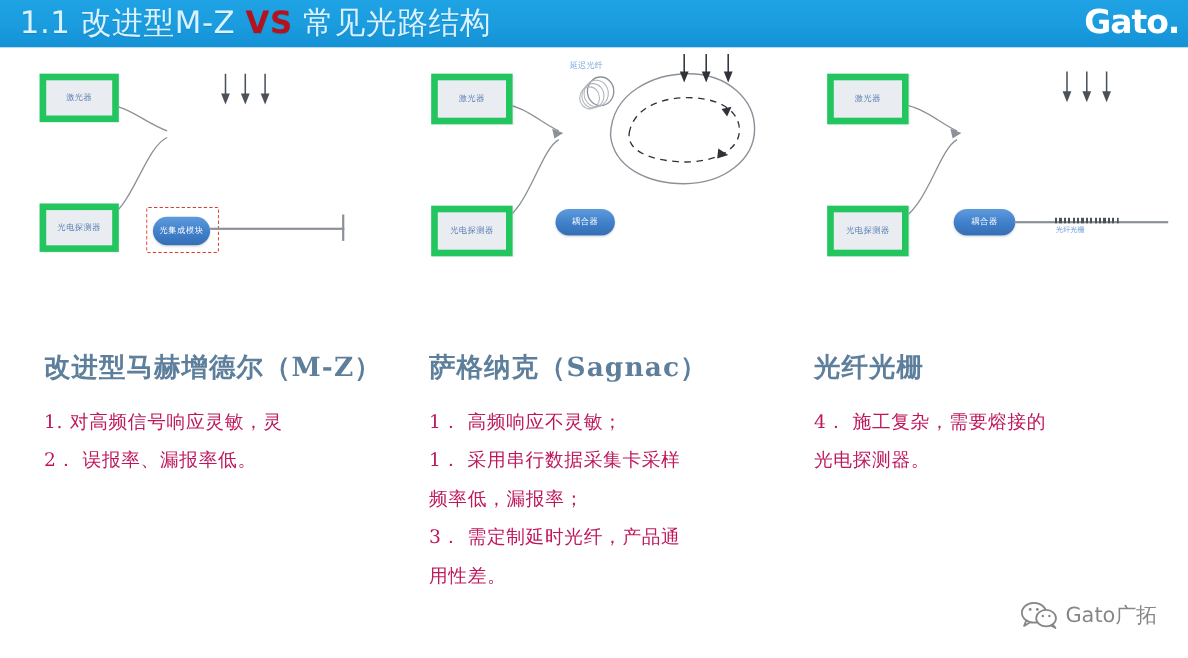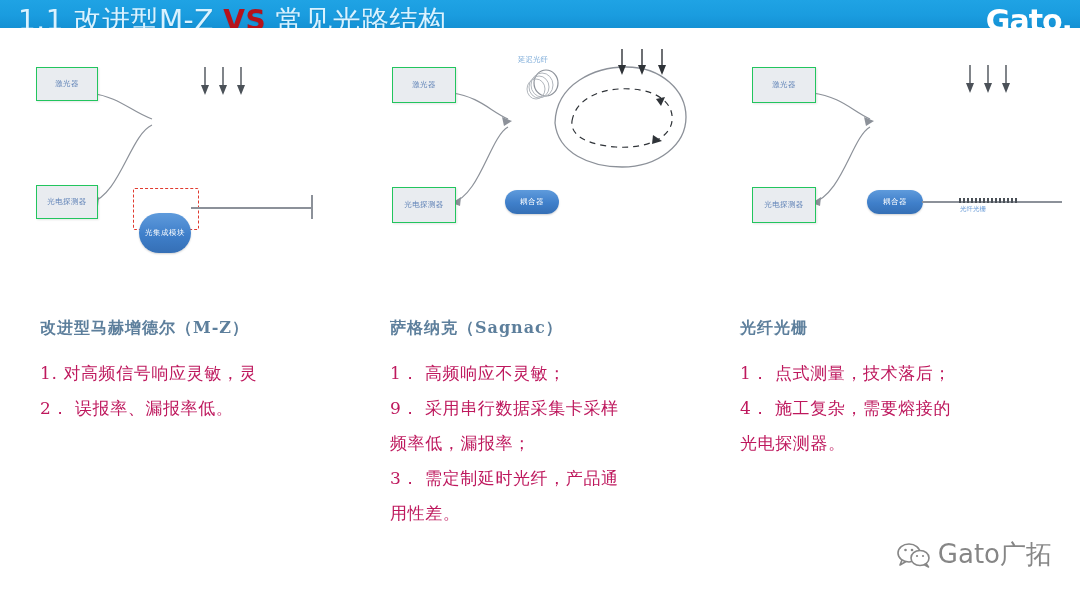--- a/index.html
+++ b/index.html
@@ -6,21 +6,21 @@
   body{
     width:1080px;height:598px;
     background:#ffffff;
     font-family:"DejaVu Sans","Liberation Sans",sans-serif;
     overflow:hidden;
     position:relative;
   }
 
   
   .header{
-    position:absolute;left:0;top:0;width:1080px;height:28px;
+    position:absolute;left:0;top:0;width:1080px;height:43px;
     background:linear-gradient(180deg,#1fa3e4 0%,#1a9cdf 55%,#1491d4 100%);
     overflow:hidden;
   }
   .header-title{
     position:absolute;left:18px;top:2px;
     font-family:"DejaVu Sans","Liberation Sans",sans-serif;
     font-size:28px;font-weight:400;
     color:#d9f2ff;
     letter-spacing:.5px;
     white-space:nowrap;
@@ -37,21 +37,21 @@
   
   .diagrams{position:absolute;left:0;top:45px;width:1080px;height:268px;}
   .diagram{position:absolute;top:0;height:268px;}
   .d1{left:0;width:350px;}
   .d2{left:350px;width:370px;}
   .d3{left:720px;width:360px;}
 
   .dgbox{
     position:absolute;
     background:#e9ecf0;
-    border:1px solid #22c55e;
+    border:6px solid #22c55e;
     display:flex;align-items:center;justify-content:center;
     color:#5b7fb5;
     font-size:7.5px;
     letter-spacing:.4px;
     box-shadow:1px 1px 2px rgba(0,0,0,.10);
     white-space:nowrap;
   }
   .pill{
     position:absolute;
     border-radius:999px;
@@ -85,40 +85,40 @@
   .arrows svg, .svglayer{position:absolute;left:0;top:0;}
 
   
   .columns{position:absolute;left:0;top:318px;width:1080px;height:280px;}
   .col{position:absolute;top:0;}
   .c1{left:40px;width:320px;}
   .c2{left:390px;width:310px;}
   .c3{left:740px;width:310px;}
   .col-title{
     font-family:"DejaVu Serif","Liberation Serif",serif;
-    font-size:16px;font-weight:700;color:#5d7f9c;
+    font-size:24px;font-weight:700;color:#5d7f9c;
     letter-spacing:1px;
     margin:0 0 18px 0;white-space:nowrap;
   }
   .col-item{
     font-family:"DejaVu Serif","Liberation Serif",serif;
     font-size:17px;color:#be185d;
     line-height:32px;letter-spacing:.6px;
     margin:0 0 3px 0;
   }
 
   
   .watermark{
     position:absolute;right:28px;bottom:26px;
     display:flex;align-items:center;gap:7px;
     opacity:.62;
   }
   .wm-text{
     font-family:"DejaVu Sans","Liberation Sans",sans-serif;
-    font-size:26px;color:#3d3d3d;letter-spacing:0px;white-space:nowrap;
+    font-size:19px;color:#3d3d3d;letter-spacing:0px;white-space:nowrap;
   }
 </style>
 </head>
 <body>
 
 <div class="header">
   <div class="header-title">
     <span>1.1 改进型M-Z </span><span class="vs">VS</span><span> 常见光路结构</span>
   </div>
   <div class="header-logo">Gato.</div>
@@ -143,21 +143,21 @@
     <div class="dgbox" style="left:36px;top:22px;width:60px;height:32px;">
       <span>激光器</span>
     </div>
 
     <div class="dgbox" style="left:36px;top:140px;width:60px;height:32px;">
       <span>光电探测器</span>
     </div>
 
     <div class="reddash" style="left:133px;top:143px;width:64px;height:40px;"></div>
 
-    <div class="pill" style="left:139px;top:168px;width:52px;height:40px;">
+    <div class="pill" style="left:139px;top:152px;width:52px;height:26px;">
       <span>光集成模块</span>
     </div>
 
     <div class="fiberline" style="left:191px;top:162px;width:122px;"></div>
     <div class="endcap" style="left:311px;top:150px;height:24px;"></div>
   </div>
 
   <div class="diagram d2">
     <svg class="svglayer" width="370" height="268">
       <path d="M102,48 C130,52 140,66 158,74" stroke="#8c9199" stroke-width="1.2" fill="none"></path>
@@ -238,29 +238,28 @@
 
   <div class="col c1">
     <div class="col-title">改进型马赫增德尔（M-Z）</div>
     <div class="col-item">1. 对高频信号响应灵敏，灵</div>
     <div class="col-item">2． 误报率、漏报率低。</div>
   </div>
 
   <div class="col c2">
     <div class="col-title">萨格纳克（Sagnac）</div>
     <div class="col-item">1． 高频响应不灵敏；</div>
-    <div class="col-item">9． 采用串行数据采集卡采样</div>
+    <div class="col-item">1． 采用串行数据采集卡采样</div>
     <div class="col-item">频率低，漏报率；</div>
     <div class="col-item">3． 需定制延时光纤，产品通</div>
     <div class="col-item">用性差。</div>
   </div>
 
   <div class="col c3">
     <div class="col-title">光纤光栅</div>
-    <div class="col-item">1． 点式测量，技术落后；</div>
     <div class="col-item">4． 施工复杂，需要熔接的</div>
     <div class="col-item">光电探测器。</div>
   </div>
 </div>
 
 <div class="watermark">
   <svg width="34" height="26" viewBox="0 0 34 26">
     <ellipse cx="12" cy="11" rx="11" ry="9" fill="none" stroke="#3d3d3d" stroke-width="1.6"></ellipse>
     <path d="M5,18 L3,23 L9,19.5" fill="none" stroke="#3d3d3d" stroke-width="1.6" stroke-linejoin="round"></path>
     <circle cx="8.5" cy="8" r="1.3" fill="#3d3d3d"></circle>

